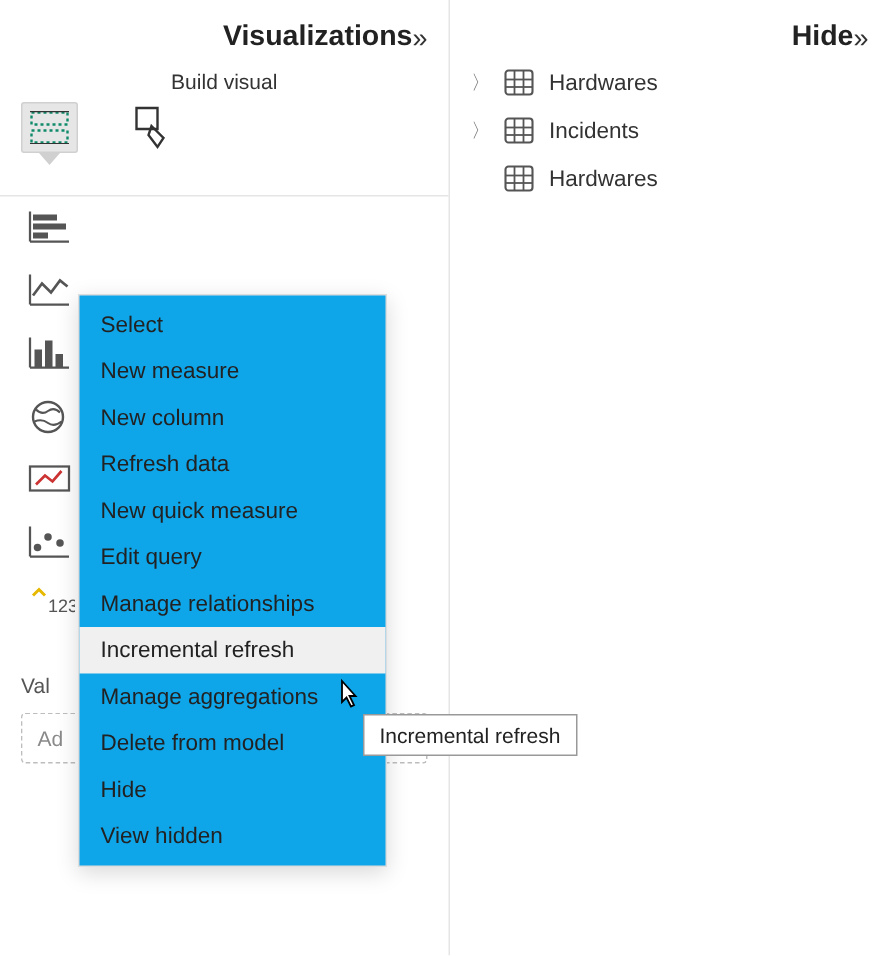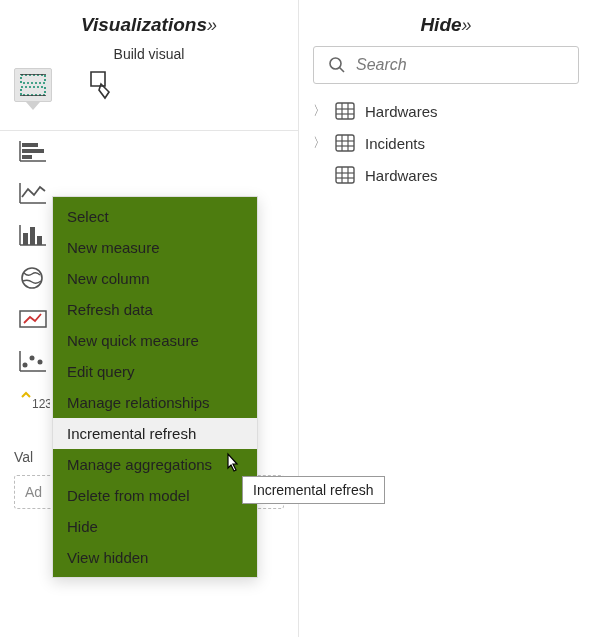--- a/index.html
+++ b/index.html
@@ -1,41 +1,41 @@
 <!DOCTYPE html>
 <html><head>
 <meta charset="utf-8">
 <style>
   * { box-sizing: border-box; margin: 0; padding: 0; font-family: "Segoe UI", Arial, sans-serif; }
   body { width: 593px; height: 637px; background: #fff; display: flex; overflow: hidden; color: #222; position: relative; }
   .pane { display: flex; flex-direction: column; }
   .pane.viz { width: 300px; border-right: 1px solid #e5e5e5; padding: 14px 14px 0 14px; }
   .pane.data { flex: 1; padding: 14px 14px 0 14px; }
-  .pane-header { display: flex; justify-content: center; align-items: center; margin-bottom: 10px; font-style: italic; }
+  .pane-header { display: flex; justify-content: flex-end; align-items: center; margin-bottom: 10px; }
   .pane-title { font-size: 19px; font-weight: 600; }
   .collapse-btn { font-size: 18px; color: #333; cursor: pointer; }
   .subheader { font-size: 14px; color: #333; margin-bottom: 6px; text-align: center; }
   .mode-row { display: flex; gap: 30px; align-items: center; margin-bottom: 18px; }
   .mode-btn { width: 38px; height: 34px; display: flex; align-items: center; justify-content: center; border-radius: 2px; }
   .mode-btn.active { background: #e6e6e6; border: 1px solid #d0d0d0; position: relative; }
   .mode-btn.active::after { content: ""; position: absolute; bottom: -9px; left: 50%; transform: translateX(-50%); width: 0; height: 0; border-left: 7px solid transparent; border-right: 7px solid transparent; border-top: 8px solid #d0d0d0; }
   .divider { height: 1px; background: #e5e5e5; margin: 10px -14px 8px; }
   .viz-icons { display: flex; flex-direction: column; gap: 12px; padding-left: 4px; }
   .viz-icon { width: 34px; height: 30px; color: #c2410c; }
   .values-section { margin-top: 28px; }
   .values-label { font-size: 14px; color: #555; margin-bottom: 10px; }
   .values-drop { border: 1px dashed #bdbdbd; border-radius: 3px; padding: 8px 10px; font-size: 14px; color: #8a8a8a; }
   .search-box { display: flex; align-items: center; gap: 10px; border: 1px solid #c8c8c8; border-radius: 3px; padding: 9px 14px; margin-bottom: 18px; }
   .search-box input { border: none; outline: none; font-size: 16px; color: #333; flex: 1; font-style: italic; background: transparent; }
   .search-box input::placeholder { color: #7a7a7a; font-style: italic; }
   .table-list { display: flex; flex-direction: column; gap: 14px; }
   .table-item { display: flex; align-items: center; gap: 10px; font-size: 15px; color: #333; }
   .chev { color: #777; font-size: 13px; width: 12px; }
   .table-icon { color: #555; }
-  .context-menu { position: absolute; left: 52px; top: 196px; width: 206px; background: #4d7c0f; border: 1px solid #ddd; box-shadow: 0 4px 14px rgba(0,0,0,0.15); z-index: 20; padding: 4px 0; }
+  .context-menu { position: absolute; left: 52px; top: 196px; width: 206px; background: #0ea5e9; border: 1px solid #ddd; box-shadow: 0 4px 14px rgba(0,0,0,0.15); z-index: 20; padding: 4px 0; }
   .menu-item { font-size: 15px; color: #222; padding: 7px 14px; cursor: default; }
   .menu-item.hover { background: #f0f0f0; }
   .tooltip { position: absolute; left: 242px; top: 476px; background: #fff; border: 1px solid #999; padding: 5px 10px; font-size: 14px; z-index: 30; }
   .cursor { position: absolute; left: 222px; top: 452px; z-index: 25; pointer-events: none; }
 </style>
 </head>
 <body>
 
 <div class="pane viz">
   <div class="pane-header">
@@ -105,27 +105,20 @@
     <div class="values-label">Val</div>
     <div class="values-drop">Ad</div>
   </div>
 </div>
 
 <div class="pane data">
   <div class="pane-header">
     <div class="pane-title">Hide</div>
     <div class="collapse-btn">»</div>
   </div>
-  <div class="search-box">
-    <svg width="18" height="18" viewBox="0 0 18 18">
-        <circle cx="7.5" cy="7.5" r="5.5" fill="none" stroke="#666" stroke-width="1.6"></circle>
-        <line x1="11.5" y1="11.5" x2="16" y2="16" stroke="#666" stroke-width="1.6"></line>
-      </svg>
-    <input type="text" placeholder="Search" style="">
-  </div>
   <div class="table-list">
     <div class="table-item">
       <span class="chev">〉</span>
       <svg class="table-icon" width="20" height="18" viewBox="0 0 20 18">
           <rect x="1" y="1" width="18" height="16" rx="2" fill="none" stroke="#555" stroke-width="1.4"></rect>
           <line x1="1" y1="7" x2="19" y2="7" stroke="#555" stroke-width="1.2"></line>
           <line x1="1" y1="12" x2="19" y2="12" stroke="#555" stroke-width="1.2"></line>
           <line x1="7" y1="1" x2="7" y2="17" stroke="#555" stroke-width="1.2"></line>
           <line x1="13" y1="1" x2="13" y2="17" stroke="#555" stroke-width="1.2"></line>
         </svg>

